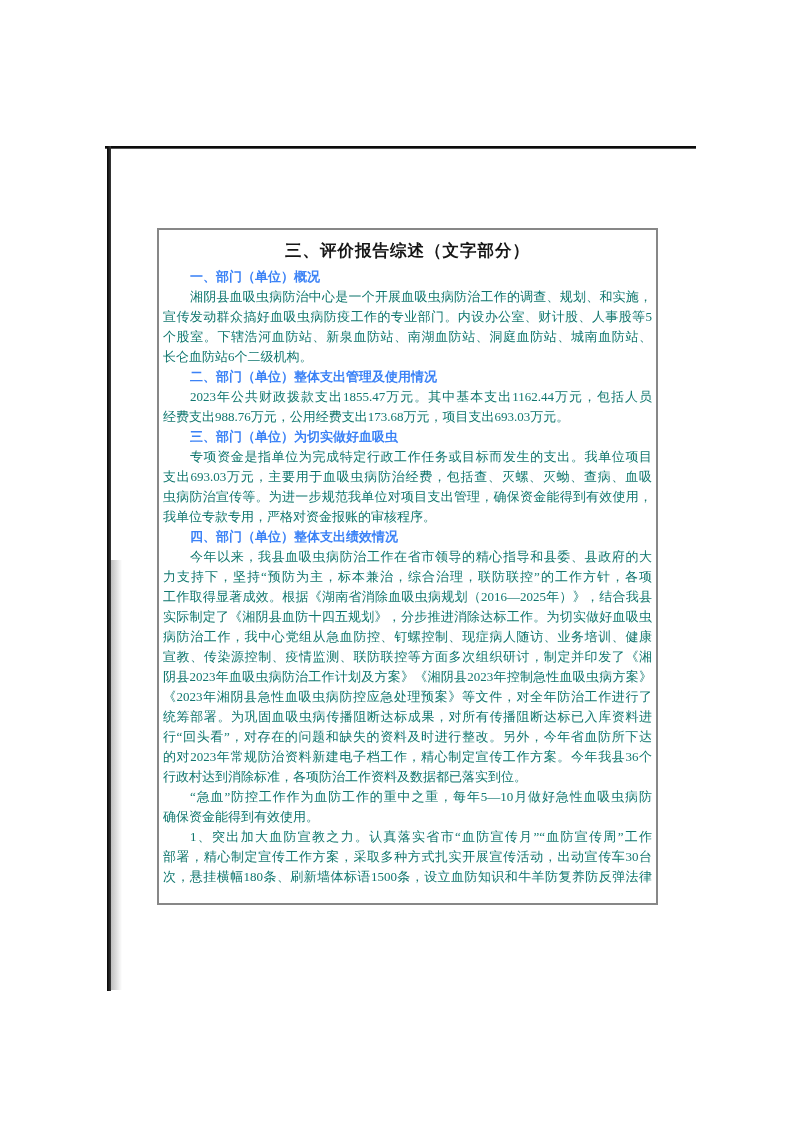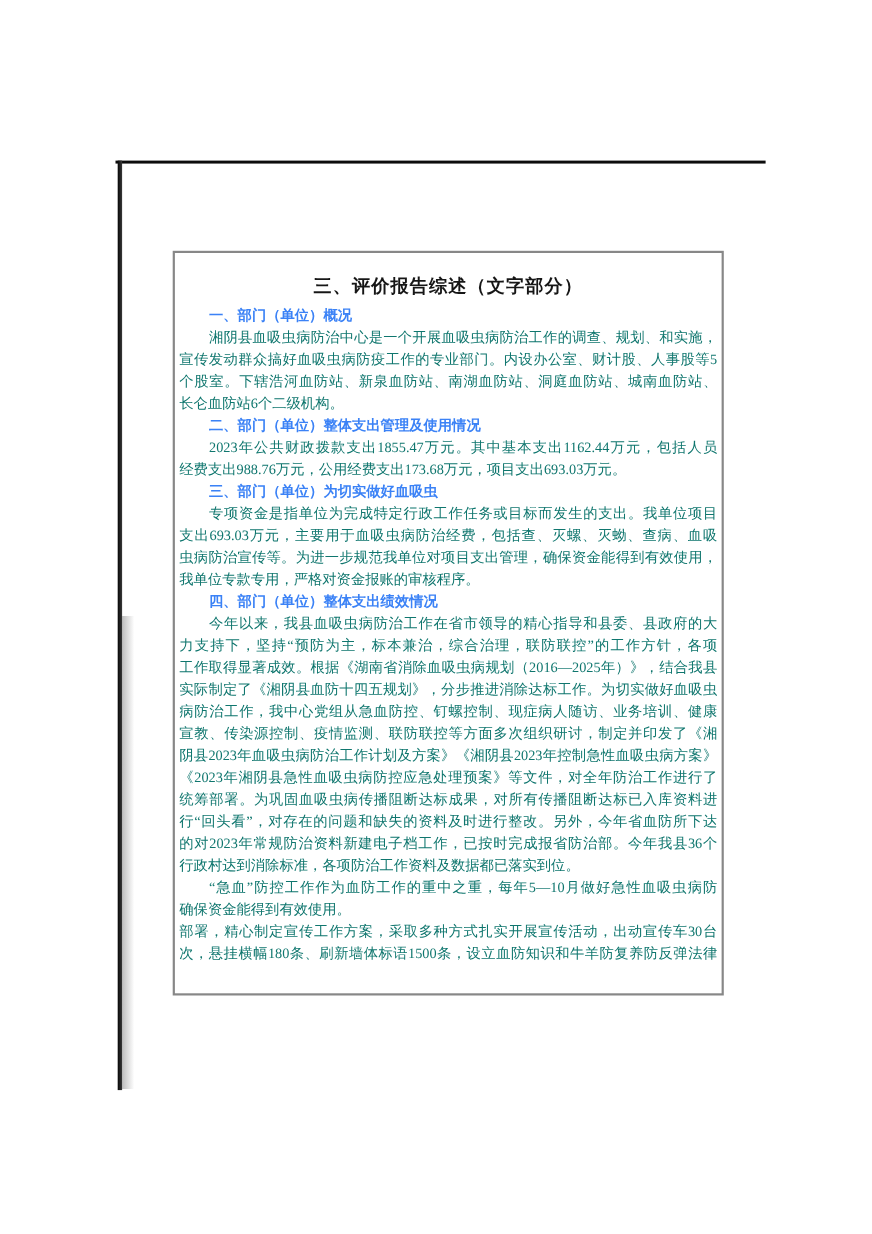--- a/index.html
+++ b/index.html
@@ -43,21 +43,21 @@
   
   .report-box {
     position: absolute;
     left: 157px;
     top: 228px;
     width: 501px;
     height: 677px;
     box-sizing: border-box;
     border: 2px solid #878787;
     background: #ffffff;
-    padding: 18px 4px 0 4px;
+    padding: 8px 4px 0 4px;
     overflow: hidden;
   }
   .report-title {
     font-family: "Liberation Sans", sans-serif;
     font-weight: 700;
     font-size: 16.5px;
     line-height: 24px;
     letter-spacing: 1px;
     color: #161616;
     text-align: center;
@@ -118,21 +118,22 @@
         <div class="line jf">今年以来，我县血吸虫病防治工作在省市领导的精心指导和县委、县政府的大</div>
         <div class="line j">力支持下，坚持“预防为主，标本兼治，综合治理，联防联控”的工作方针，各项</div>
         <div class="line j">工作取得显著成效。根据《湖南省消除血吸虫病规划（2016—2025年）》，结合我县</div>
         <div class="line j">实际制定了《湘阴县血防十四五规划》，分步推进消除达标工作。为切实做好血吸虫</div>
         <div class="line j">病防治工作，我中心党组从急血防控、钉螺控制、现症病人随访、业务培训、健康</div>
         <div class="line j">宣教、传染源控制、疫情监测、联防联控等方面多次组织研讨，制定并印发了《湘</div>
         <div class="line j">阴县2023年血吸虫病防治工作计划及方案》《湘阴县2023年控制急性血吸虫病方案》</div>
         <div class="line j">《2023年湘阴县急性血吸虫病防控应急处理预案》等文件，对全年防治工作进行了</div>
         <div class="line j">统筹部署。为巩固血吸虫病传播阻断达标成果，对所有传播阻断达标已入库资料进</div>
         <div class="line j">行“回头看”，对存在的问题和缺失的资料及时进行整改。另外，今年省血防所下达</div>
-        <div class="line j">的对2023年常规防治资料新建电子档工作，已按时完成报省防治部。今年我县36个</div>
+        <div class="line j">的对2023年常规防治资料新建电子档工作，精心制定宣传工作方案。今年我县36个</div>
         <div class="line e">行政村达到消除标准，各项防治工作资料及数据都已落实到位。</div>
         <div class="line jf">“急血”防控工作作为血防工作的重中之重，每年5—10月做好急性血吸虫病防</div>
         <div class="line e">确保资金能得到有效使用。</div>
+        <div class="line jf">1、突出加大血防宣教之力。认真落实省市“血防宣传月”“血防宣传周”工作</div>
         <div class="line j">部署，精心制定宣传工作方案，采取多种方式扎实开展宣传活动，出动宣传车30台</div>
         <div class="line j">次，悬挂横幅180条、刷新墙体标语1500条，设立血防知识和牛羊防复养防反弹法律</div>
       </div>
   </div>
 </div>
 
 </body></html>

